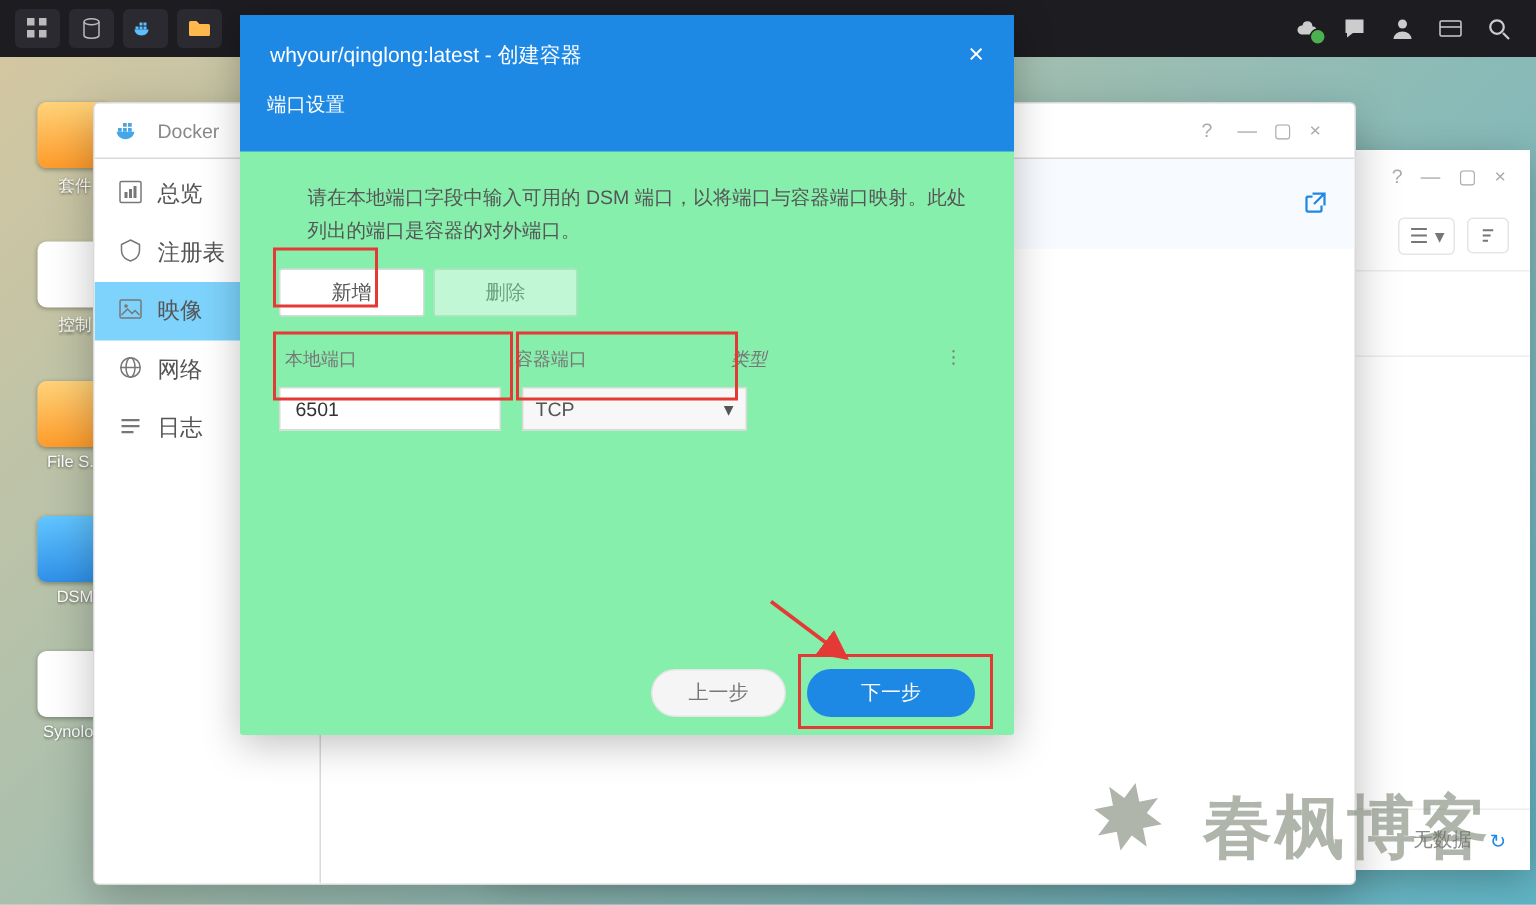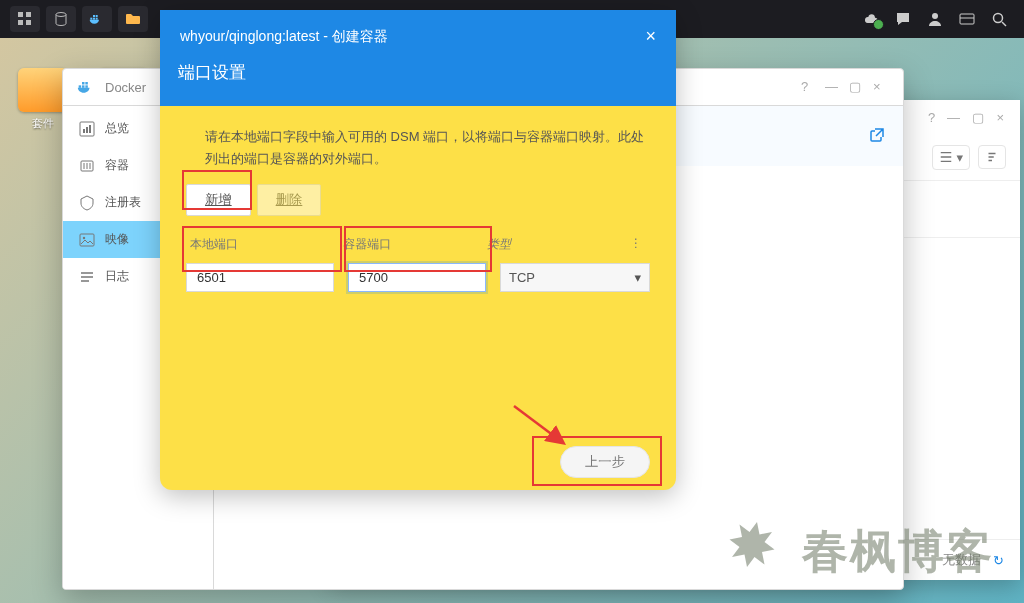--- a/index.html
+++ b/index.html
@@ -49,21 +49,21 @@
   }
   .sysbar .iconbtn { width: 22px; height: 22px; display: flex; align-items: center; justify-content: center; cursor: pointer; color: #ccc; fill:#ccc;}
   .sysbar svg { width: 16px; height: 16px; }
   .cloud-badge { position: relative; }
   .cloud-badge .dot { position: absolute; bottom: 0; right: -2px; width: 9px; height: 9px; border-radius: 50%; background: #4caf50; border: 1px solid var(--taskbar); }
 
   
   .desktop-icons {
     position: absolute;
     top: 68px; left: 18px; width: 64px;
-    display: flex; flex-direction: row; gap: 30px;
+    display: flex; flex-direction: column; gap: 30px;
     color: #fff; font-size: 11px; text-align: left;
   }
   .desk-item { display: flex; flex-direction: column; align-items: center; gap: 4px; cursor: pointer;}
   .desk-thumb {
     width: 50px; height: 44px; border-radius: 6px; background: #fff;
     box-shadow: 0 1px 3px rgba(0,0,0,.3);
     display:flex; align-items:center; justify-content:center;
   }
   .desk-thumb.orange { background: linear-gradient(180deg,#ffd37a,#ff9b2a); }
   .desk-thumb.blue   { background: linear-gradient(180deg,#62c6ff,#2f90e8); }
@@ -126,65 +126,65 @@
   .docker-logo { width:20px; height:14px; }
   .panel-body { flex:1; display:flex; }
 
   .sidebar {
     width: 150px; border-right:1px solid var(--border);
     display:flex; flex-direction:column;
     padding-top:4px;
     background:#fff;
   }
   .side-item {
-    display:flex; align-items:center; gap:10px;
+    display:flex; gap:10px;
     padding: 10px 16px;
-    color:#555; cursor:pointer; font-size:12px;
+    color:#555; cursor:pointer; font-size:15px;
   }
   .side-item.selected { background:#7dd3fc; }
   .side-item svg { width:16px; height:16px; color:#777; }
 
   .main-area { flex:1; position:relative; }
   .main-area .topstrip {
     height: 60px; background: #f7fbff;
     display:flex; align-items:center; justify-content:flex-end; padding:0 18px;
   }
   .ext-link { color:#1e88e5; cursor:pointer; }
 
   
   .modal {
     position: absolute;
     top: 10px; left: 160px;
     width: 516px; height: 480px;
-    background:#fde047;
+    background:#86efac;
     box-shadow: 0 6px 26px rgba(0,0,0,.25);
     z-index: 30;
     display:flex; flex-direction:column;
-    border-radius:12px;
+    border-radius:2px;
     overflow:visible;
   }
   .modal-head {
     background: var(--blue);
     color:#fff;
     padding: 16px 20px 22px 20px;
   }
   .modal-head-row1 {
     display:flex; align-items:center; justify-content:space-between;
     font-size:14px; margin-bottom:14px;
   }
   .modal-head-row1 .close { cursor:pointer; font-size:18px; }
-  .modal-section-title { font-size:17px; font-weight:500; margin-left: -2px; }
+  .modal-section-title { font-size:13px; font-weight:500; margin-left: -2px; }
 
   .modal-body { flex:1; padding: 20px 26px 10px 26px; position:relative;}
   .modal-hint { color:#555; line-height:1.7; max-width:440px;margin-left:19px;}
 
   .action-row { margin-top:14px; display:flex; gap:6px; align-items:center;}
   .action-btn {
-    border:1px solid var(--border); background:#fff; padding:6px 18px;
-    color:#555; cursor:pointer; border-radius:2px;text-decoration:underline;
+    border:1px solid var(--border); background:#fff; padding:6px 34px;
+    color:#555; cursor:pointer; border-radius:2px;
   }
   .action-btn.delete { opacity:.5; }
 
   
   .cols-head { display:flex; gap:14px; margin-top:20px; color:#777; font-size:12px; padding:0 4px;}
   .col-local { width:148px;font-family:Liberation Serif, serif; }
   .col-cont  { width:138px; }
   .col-type  { width:132px;font-style:italic; }
   .col-more  { width:22px; display:flex; justify-content:center; }
 
@@ -364,43 +364,42 @@
         <svg viewBox="0 0 16 16">
             <rect x="1" y="1" width="14" height="14" rx="1" fill="none" stroke="currentColor"></rect>
             <rect x="4" y="8" width="2" height="4" fill="currentColor"></rect>
             <rect x="7" y="6" width="2" height="6" fill="currentColor"></rect>
             <rect x="10" y="4" width="2" height="8" fill="currentColor"></rect>
           </svg>
         <span>总览</span>
       </div>
       <div class="side-item">
         <svg viewBox="0 0 16 16">
-            <rect x="2" y="3" width="12" height="10" rx="1" fill="none" stroke="currentColor"></rect>
-            <line x1="5" y1="5" x2="5" y2="11" stroke="currentColor"></line>
-            <line x1="8" y1="5" x2="8" y2="11" stroke="currentColor"></line>
-            <line x1="11" y1="5" x2="11" y2="11" stroke="currentColor"></line>
-          </svg>
-        <span>容器</span>
-      </div>
-      <div class="side-item">
-        <svg viewBox="0 0 16 16">
             <path d="M8 1l6 3v4c0 4-3 6-6 7-3-1-6-3-6-7V4l6-3z" fill="none" stroke="currentColor"></path>
           </svg>
         <span>注册表</span>
       </div>
       <div class="side-item selected">
         <svg viewBox="0 0 16 16">
             <rect x="1" y="2" width="14" height="12" rx="1" fill="none" stroke="currentColor"></rect>
             <circle cx="5" cy="6" r="1.2" fill="currentColor"></circle>
             <path d="M2 12l4-4 3 3 2-2 3 3" fill="none" stroke="currentColor"></path>
           </svg>
         <span>映像</span>
       </div>
       <div class="side-item">
         <svg viewBox="0 0 16 16">
+            <circle cx="8" cy="8" r="6.5" fill="none" stroke="currentColor"></circle>
+            <ellipse cx="8" cy="8" rx="3" ry="6.5" fill="none" stroke="currentColor"></ellipse>
+            <line x1="1.5" y1="8" x2="14.5" y2="8" stroke="currentColor"></line>
+          </svg>
+        <span>网络</span>
+      </div>
+      <div class="side-item">
+        <svg viewBox="0 0 16 16">
             <path d="M2 4h12M2 8h12M2 12h8" stroke="currentColor" stroke-width="1.5"></path>
           </svg>
         <span>日志</span>
       </div>
     </div>
 
     <div class="main-area">
       <div class="topstrip">
         <span class="ext-link">
           <svg width="16" height="16" viewBox="0 0 16 16">
@@ -431,21 +430,20 @@
 
     <div class="cols-head">
       <div class="col-local">本地端口</div>
       <div class="col-cont">容器端口</div>
       <div class="col-type">类型</div>
       <div class="col-more">⋮</div>
     </div>
 
     <div class="cols-row">
       <input class="cell-input local" value="6501" style="">
-      <input class="cell-input cont" value="5700" style="">
       <div class="cell-select">
         <span>TCP</span>
         <span>▾</span>
       </div>
     </div>
 
     <div class="hl" style="top:64px; left:22px; width:66px; height:36px;"></div>
     <div class="hl" style="top:120px; left:22px; width:156px; height:42px;"></div>
     <div class="hl" style="top:120px; left:184px; width:144px; height:42px;"></div>
 
@@ -454,20 +452,21 @@
         <marker id="ah" markerWidth="8" markerHeight="8" refX="6" refY="4" orient="auto">
           <path d="M0 0L8 4L0 8z" fill="#e53935"></path>
         </marker>
       </defs>
       <line x1="4" y1="4" x2="52" y2="40" stroke="#e53935" stroke-width="2.5" marker-end="url(#ah)"></line>
     </svg>
   </div>
 
   <div class="modal-footer">
     <button class="btn-prev">上一步</button>
+    <button class="btn-next">下一步</button>
   </div>
 
   <div class="hl" style="bottom:4px; right:14px; width:126px; height:46px;"></div>
 </div>
 
 <div class="watermark">
   <svg width="60" height="60" viewBox="0 0 24 24">
       <path fill="rgba(110,120,100,.55)" d="M12 2l1 5 5-1-3 4 4 3-5 1 1 5-4-3-3 4-1-5-5 1 3-4-4-3 5-1-1-5 4 3z"></path>
     </svg>
   <span>春枫博客</span>

